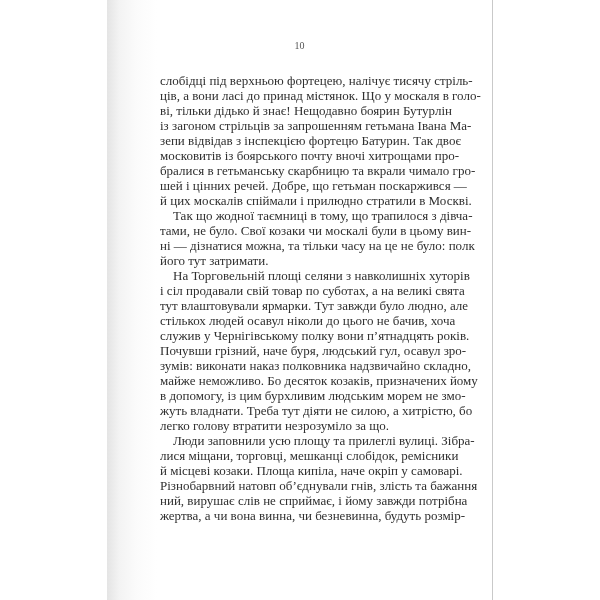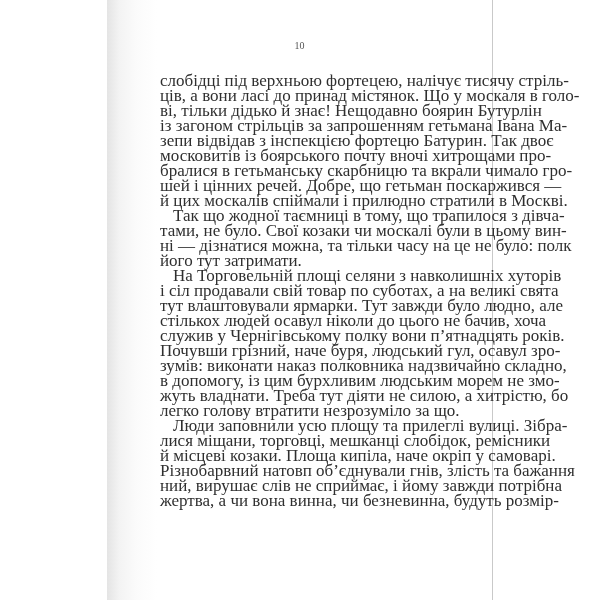--- a/index.html
+++ b/index.html
@@ -14,21 +14,21 @@
     border-right: 1px solid #c9c9c9;
   }
   .page-number {
     position: absolute; left: 0; right: 0; top: 40px;
     text-align: center; font-family: "Liberation Serif", serif;
     font-size: 10px; color: #555;
   }
   .text-block {
     position: absolute; left: 53px; top: 73px; width: 283px;
     font-family: "Liberation Serif", serif;
-    font-size: 17px; line-height: 15px; color: #2f2f2f;
+    font-size: 13px; line-height: 15px; color: #2f2f2f;
   }
   .line {
     display: block; white-space: nowrap;
     text-align: justify; text-align-last: justify;
     height: 15px; overflow: visible;
   }
   .line.last { text-align-last: left; }
   .line.indent { padding-left: 13px; }
 </style>
 </head>
@@ -55,20 +55,21 @@
         <span class="line last">його тут затримати.</span>
       </div>
       <div>
         <span class="line indent">На Торговельній площі селяни з навколишніх хуторів</span>
         <span class="line">і сіл продавали свій товар по суботах, а на великі свята</span>
         <span class="line">тут влаштовували ярмарки. Тут завжди було людно, але</span>
         <span class="line">стількох людей осавул ніколи до цього не бачив, хоча</span>
         <span class="line">служив у Чернігівському полку вони п’ятнадцять років.</span>
         <span class="line">Почувши грізний, наче буря, людський гул, осавул зро-</span>
         <span class="line">зумів: виконати наказ полковника надзвичайно складно,</span>
+        <span class="line">майже неможливо. Бо десяток козаків, призначених йому</span>
         <span class="line">в допомогу, із цим бурхливим людським морем не змо-</span>
         <span class="line">жуть владнати. Треба тут діяти не силою, а хитрістю, бо</span>
         <span class="line last">легко голову втратити незрозуміло за що.</span>
       </div>
       <div>
         <span class="line indent">Люди заповнили усю площу та прилеглі вулиці. Зібра-</span>
         <span class="line">лися міщани, торговці, мешканці слобідок, ремісники</span>
         <span class="line">й місцеві козаки. Площа кипіла, наче окріп у самоварі.</span>
         <span class="line">Різнобарвний натовп об’єднували гнів, злість та бажання</span>
         <span class="line">ний, вирушає слів не сприймає, і йому завжди потрібна</span>

